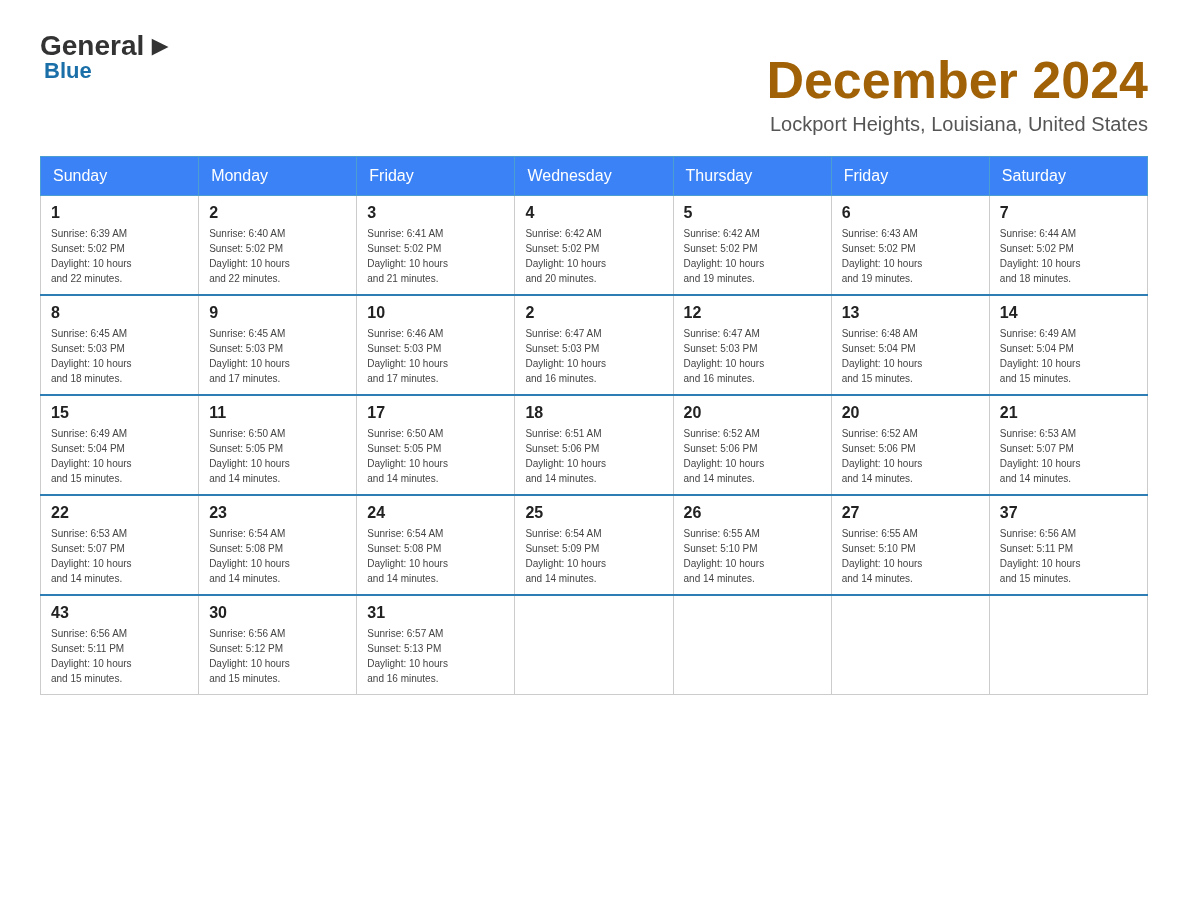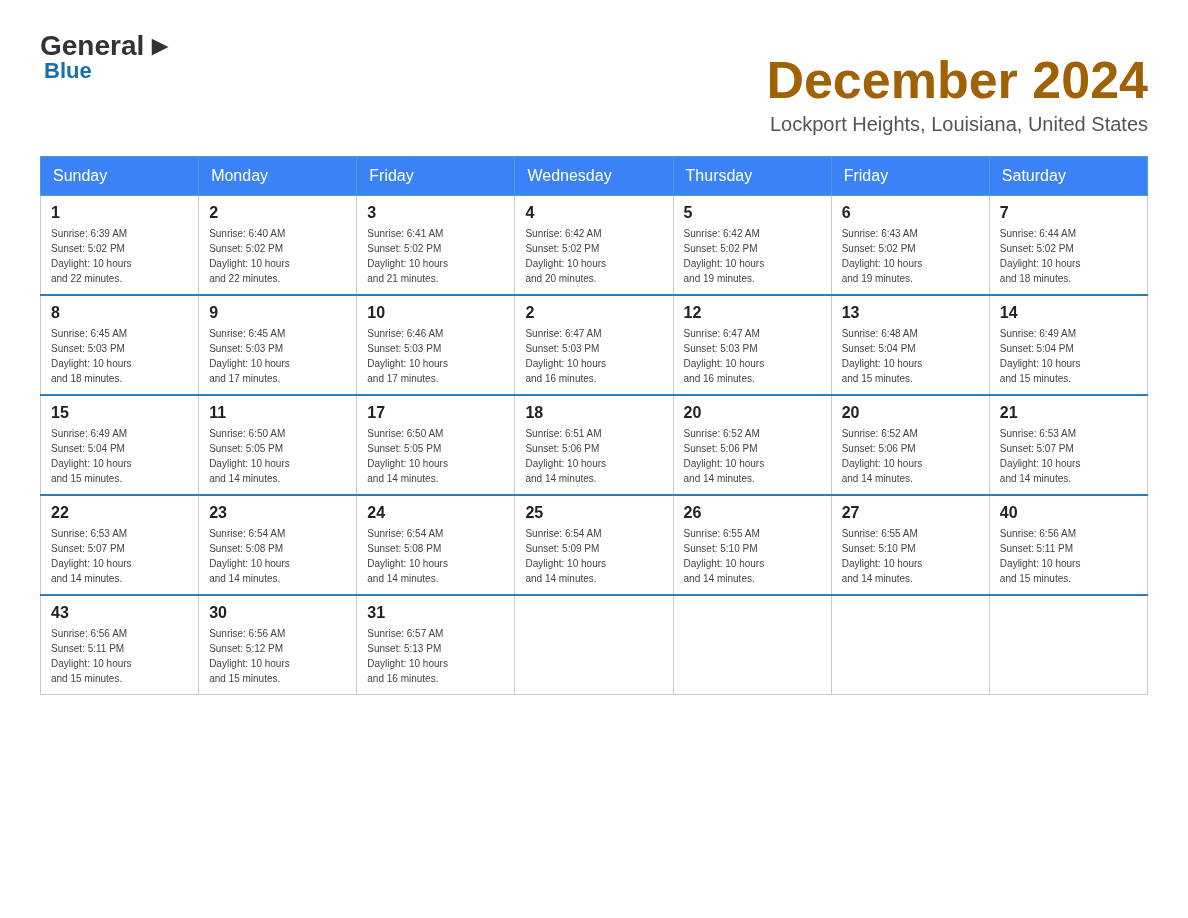--- a/index.html
+++ b/index.html
@@ -241,21 +241,21 @@
         </td>
         <td>
           <span class="day-number">26</span>
           <div class="day-info">Sunrise: 6:55 AM<br>Sunset: 5:10 PM<br>Daylight: 10 hours<br>and 14 minutes.</div>
         </td>
         <td>
           <span class="day-number">27</span>
           <div class="day-info">Sunrise: 6:55 AM<br>Sunset: 5:10 PM<br>Daylight: 10 hours<br>and 14 minutes.</div>
         </td>
         <td>
-          <span class="day-number">40</span>
+          <span class="day-number">37</span>
           <div class="day-info">Sunrise: 6:56 AM<br>Sunset: 5:11 PM<br>Daylight: 10 hours<br>and 15 minutes.</div>
         </td>
       </tr>
       <tr>
         <td>
           <span class="day-number">43</span>
           <div class="day-info">Sunrise: 6:56 AM<br>Sunset: 5:11 PM<br>Daylight: 10 hours<br>and 15 minutes.</div>
         </td>
         <td>
           <span class="day-number">30</span>

